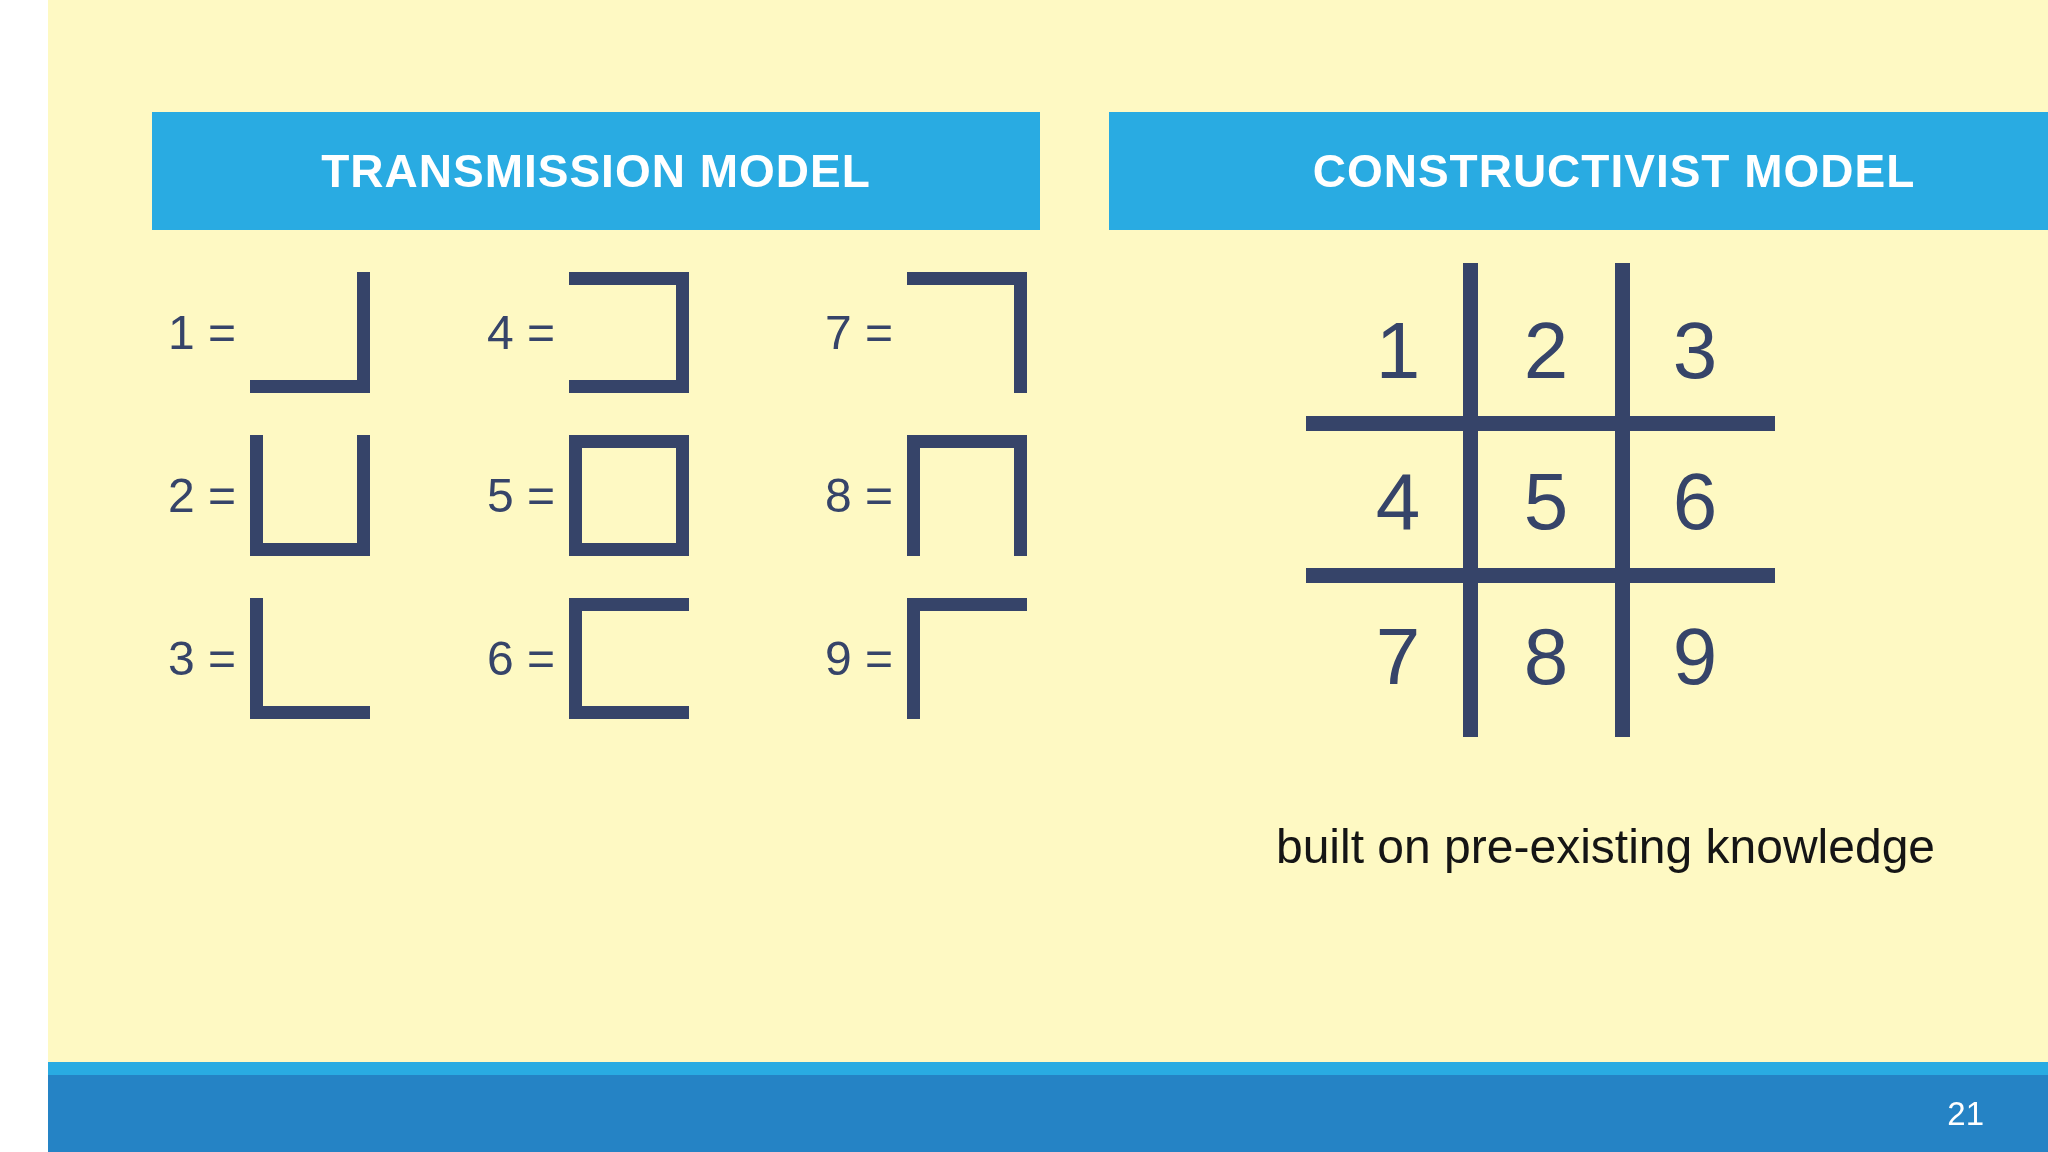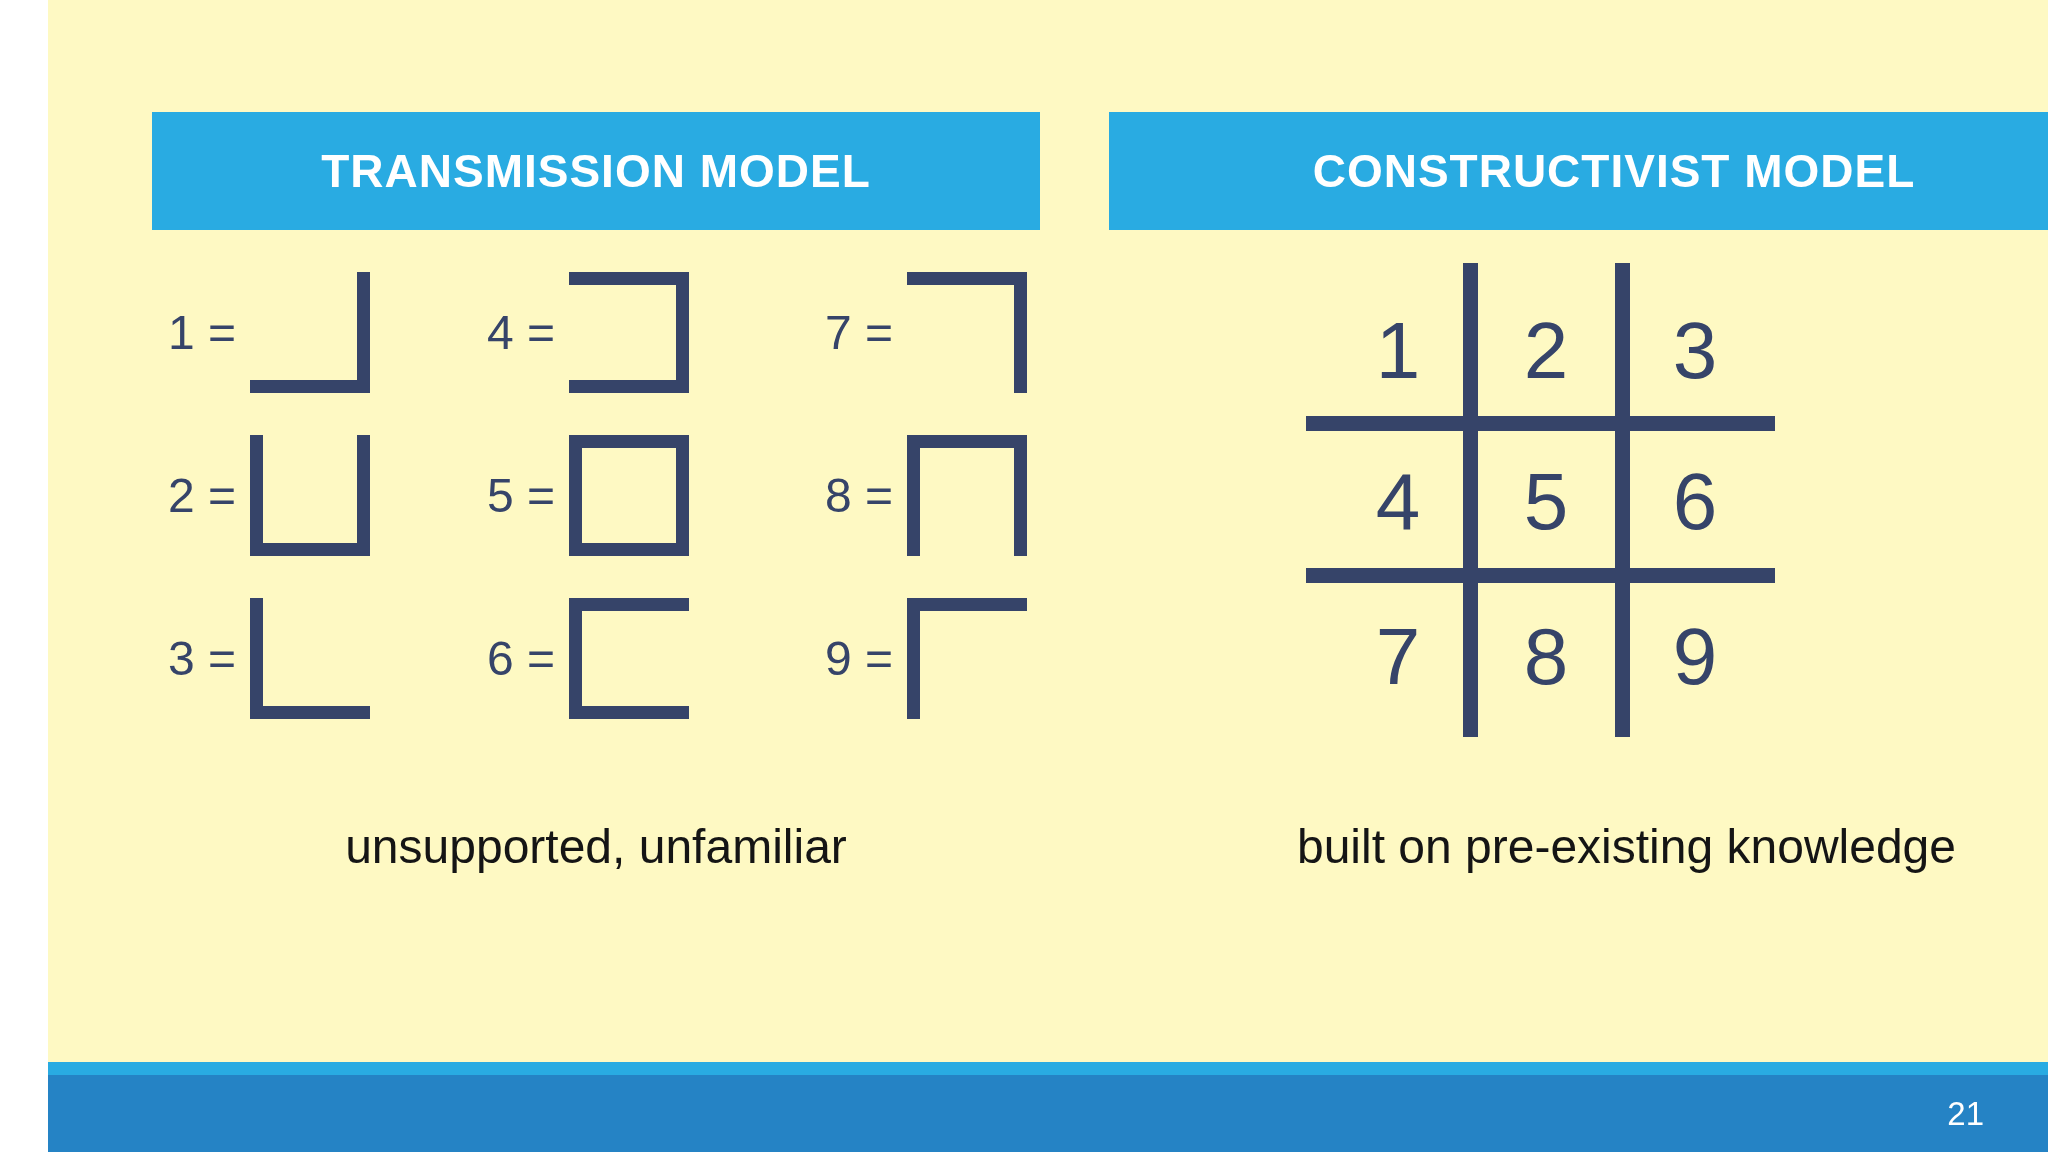--- a/index.html
+++ b/index.html
@@ -48,21 +48,21 @@
     position:absolute;transform:translate(-50%,-50%);
     font-size:80px;color:var(--navy);line-height:1;
   }
 
   .caption{
     position:absolute;top:815px;
     font-size:48px;color:var(--caption);
     text-align:center;white-space:nowrap;line-height:64px;
   }
   .caption-left{left:104px;width:888px;}
-  .caption-right{left:1021px;width:887px;text-align:right;}
+  .caption-right{left:1114px;width:887px;}
 
   .footer-strip{position:absolute;left:0;top:1062px;width:2048px;height:13px;background:var(--accent);}
   .footer-bar{position:absolute;left:0;top:1075px;width:2048px;height:77px;background:var(--footer);text-align:right;}
   .page-number{
     position:absolute;right:112px;top:50%;transform:translateY(-50%);
     color:#ffffff;font-size:33px;
   }
 </style>
 </head>
 <body>
@@ -127,21 +127,20 @@
         <span class="grid-number" style="left: 1647px; top: 351px;">3</span>
         <span class="grid-number" style="left: 1350px; top: 502px;">4</span>
         <span class="grid-number" style="left: 1498px; top: 502px;">5</span>
         <span class="grid-number" style="left: 1647px; top: 502px;">6</span>
         <span class="grid-number" style="left: 1350px; top: 657px;">7</span>
         <span class="grid-number" style="left: 1498px; top: 657px;">8</span>
         <span class="grid-number" style="left: 1647px; top: 657px;">9</span>
       </div>
   </div>
 
-  <div class="caption caption-left">unsupported, unfamiliar</div>
   <div class="caption caption-right">built on pre-existing knowledge</div>
 
   <div class="footer-strip"></div>
   <div class="footer-bar">
     <span class="page-number">21</span>
   </div>
 
 </div>
 
 </body></html>

